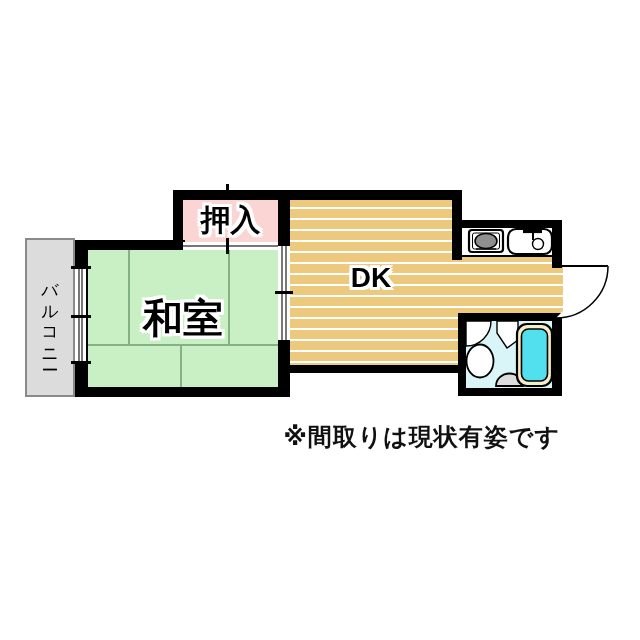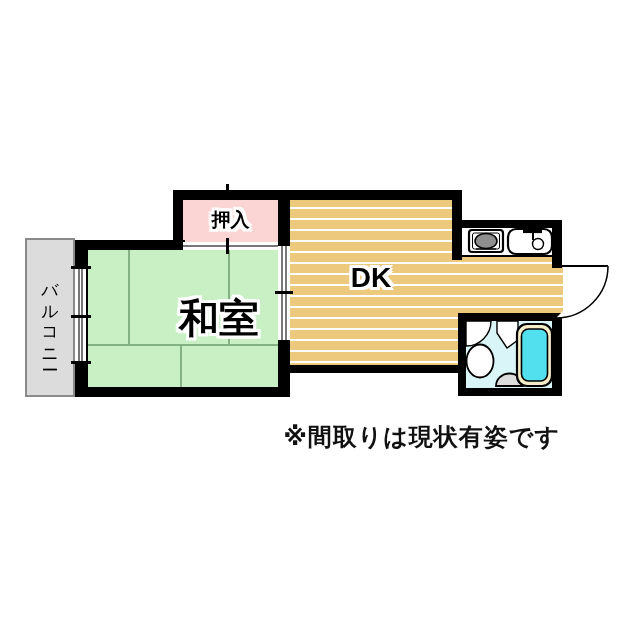--- a/index.html
+++ b/index.html
@@ -112,27 +112,27 @@
     <ellipse cx="480" cy="361" rx="13.5" ry="16.5" fill="#fff" stroke="#000" stroke-width="1.8"></ellipse>
 
     <path d="M496 386 A13.5 12.5 0 0 1 523 386 Z" style="fill:var(--basin-gray)" stroke="#000" stroke-width="1.8"></path>
 
     <g>
       <rect x="517" y="324" width="35" height="62" rx="10" style="fill:var(--tub-rim)" stroke="#000" stroke-width="2.2"></rect>
       <rect x="521.5" y="329" width="26" height="52" rx="7" style="fill:var(--tub)" stroke="#000" stroke-width="1.6"></rect>
     </g>
   </svg>
 
-  <div class="abs center-col" style="left:88px;top:250px;width:190px;height:137px;padding-left:36px;">
+  <div class="abs center-col" style="left:88px;top:250px;width:190px;height:137px;">
     <span class="room-label" style="font-size:40px;line-height:1.08;">和室</span>
   </div>
 
   <div class="abs center-col" style="left:290px;top:228px;width:162px;height:100px;">
     <span class="room-label" style="font-size:28px;line-height:1.02;">DK</span>
   </div>
 
   <div class="abs center-col" style="left:183px;top:198px;width:95px;height:44px;">
-    <span class="room-label" style="font-size:19px;">押入</span>
+    <span class="room-label" style="font-size:30px;">押入</span>
   </div>
 
   <div class="abs caption" style="left:80px;top:421px;width:480px;height:30px;">※間取りは現状有姿です</div>
 
 </div>
 
 </body></html>

